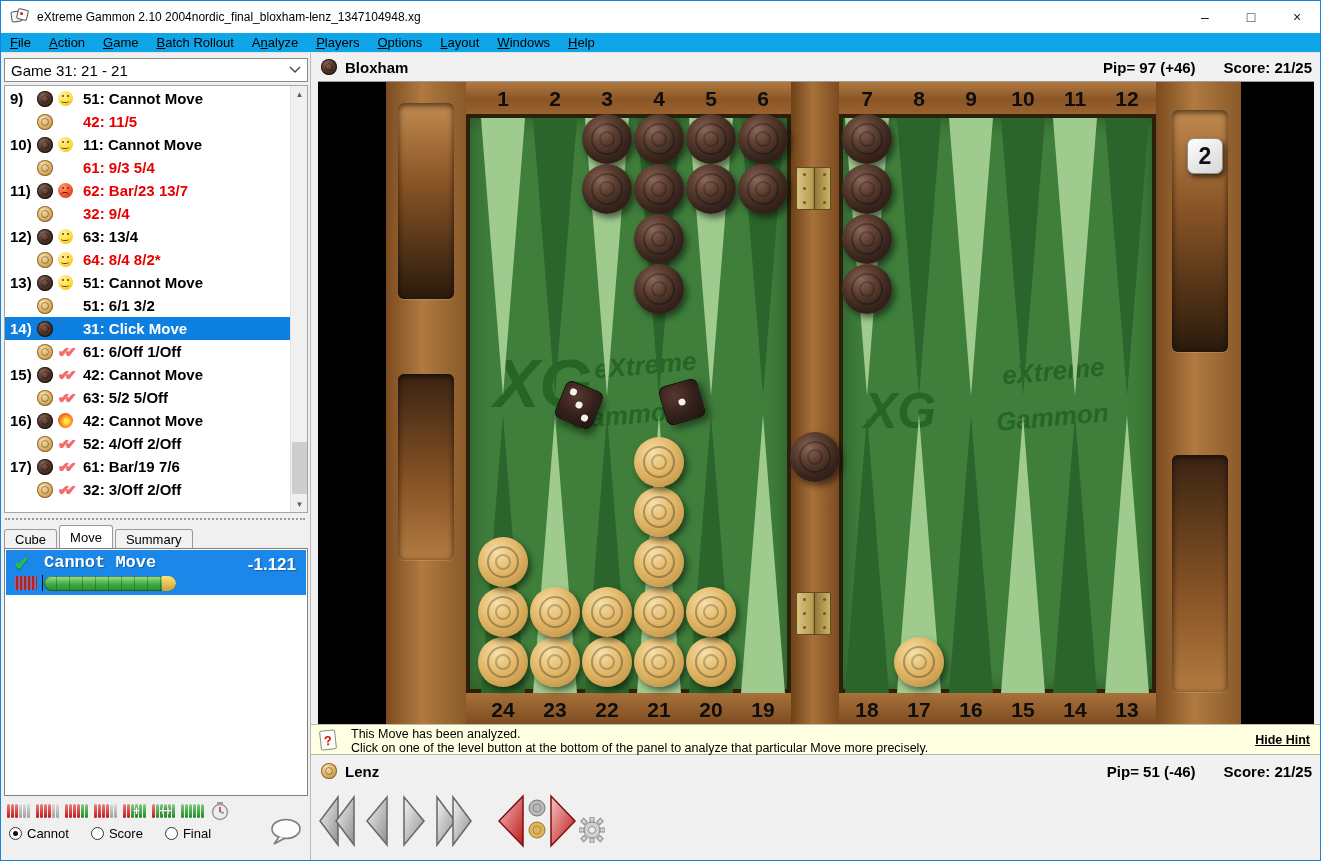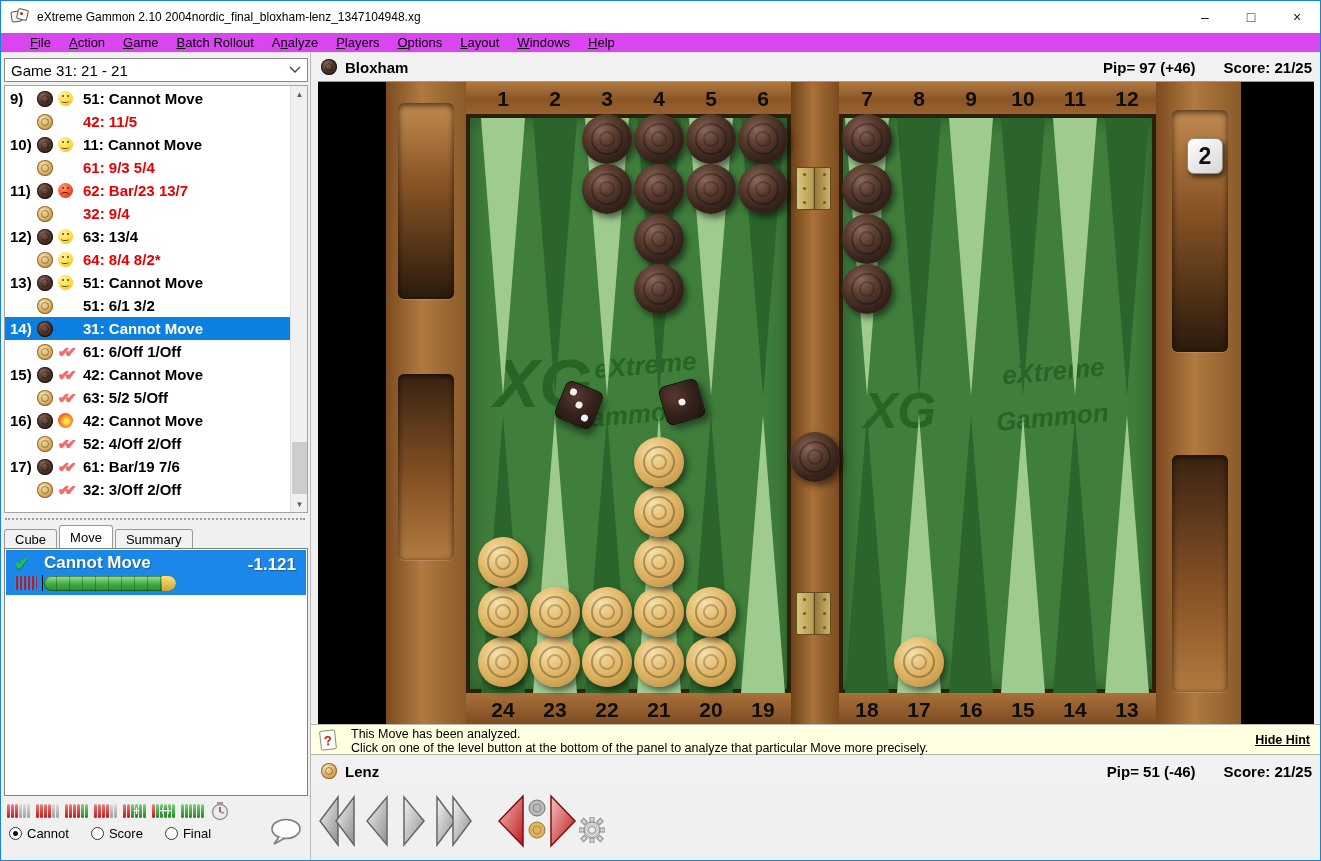--- a/index.html
+++ b/index.html
@@ -10,21 +10,21 @@
   .titlebar{position:absolute;left:0;top:0;width:100%;height:32px;background:#fff;display:flex;align-items:center;}
   .app-icon{width:18px;height:18px;margin:0 8px 0 10px;position:relative;}
   .app-icon .d1,.app-icon .d2{position:absolute;width:11px;height:11px;border:1px solid #555;background:#f5f5f0;border-radius:2px;}
   .app-icon .d1{left:0;top:3px;transform:rotate(-8deg);}
   .app-icon .d2{left:6px;top:1px;transform:rotate(14deg);background:#fffef5;}
   .app-icon .p{position:absolute;width:3px;height:3px;border-radius:50%;background:#c42222;left:9px;top:4px;}
   .title-text{font-size:12px;color:#000;}
   .win-controls{margin-left:auto;display:flex;height:100%;}
   .win-btn{width:46px;height:100%;display:flex;align-items:center;justify-content:center;font-size:14px;color:#1a1a1a;}
   
-  .menubar{position:absolute;left:0;top:32px;width:100%;height:20px;background:#d946ef;display:flex;align-items:center;border-bottom:1px solid #e3e3e3;padding-left:20px;}
+  .menubar{position:absolute;left:0;top:32px;width:100%;height:20px;background:#0ea5e9;display:flex;align-items:center;border-bottom:1px solid #e3e3e3;}
   .menu-item{font-size:13px;color:#000;padding:2px 9px;}
   .menu-item u{text-decoration:underline;}
 
   
   .left-panel{position:absolute;left:0;top:52px;width:310px;height:809px;background:#f0f0f0;border-right:1px solid #b9b9b9;}
   .game-select{position:absolute;left:3px;top:5px;width:304px;height:24px;background:#fff;border:1px solid #8a8a8a;display:flex;align-items:center;}
   .game-select .val{font-size:15px;color:#000;padding-left:6px;}
   .game-select svg{margin-left:auto;margin-right:6px;}
   .movelist{position:absolute;left:3px;top:32px;width:304px;height:428px;background:#fff;border:1px solid #a5a5a5;overflow:hidden;}
   .ml-rows{position:absolute;left:0;top:1px;width:286px;}
@@ -56,21 +56,21 @@
   .sb .thumb{position:absolute;left:1px;width:15px;top:356px;height:52px;background:#cdcdcd;}
   
   .splitter{position:absolute;left:4px;top:465px;width:300px;border-top:2px dotted #9a9a9a;}
   .tabs{position:absolute;left:3px;top:472px;height:23px;display:flex;align-items:flex-end;}
   .tab{font-size:13px;color:#000;background:#f2f2f2;border:1px solid #9a9a9a;border-bottom:none;border-radius:3px 3px 0 0;padding:2px 10px 3px;margin-right:2px;height:19px;}
   .tab.active{background:#fff;height:23px;padding-top:4px;position:relative;z-index:2;}
   
   .move-panel{position:absolute;left:3px;top:495px;width:304px;height:248px;background:#fff;border:1px solid #808080;}
   .mp-row{position:absolute;left:1px;top:1px;width:300px;height:45px;background:#1b87e8;}
   .mp-check{position:absolute;left:8px;top:2px;color:#21c24b;font-size:19px;font-weight:bold;text-shadow:0 1px 1px rgba(0,0,0,.35);}
-  .mp-move{position:absolute;left:38px;top:3px;color:#fff;font-size:17px;font-weight:bold;text-shadow:1px 1px 1px rgba(0,0,0,.3);}
+  .mp-move{position:absolute;left:38px;top:3px;color:#fff;font-size:17px;font-weight:bold;text-shadow:1px 1px 1px rgba(0,0,0,.3);font-family:Liberation Mono, monospace;}
   .mp-eq{position:absolute;right:10px;top:5px;color:#fff;font-size:17px;font-weight:bold;text-shadow:1px 1px 1px rgba(0,0,0,.3);}
   .mp-bar-red{position:absolute;left:9px;top:26px;width:22px;height:14px;background:repeating-linear-gradient(90deg,#e05050 0 1px,#b81e1e 1px 3px,rgba(0,0,0,0) 3px 4px);border-radius:2px;}
   .mp-bar-tick{position:absolute;left:36px;top:25px;width:1px;height:16px;background:#111;}
   .mp-bar-green{position:absolute;left:38px;top:26px;width:132px;height:15px;border-radius:8px;background:linear-gradient(180deg,#9fe09f,#41aa41 55%,#2d8b2d);box-shadow:inset 0 0 0 1px rgba(0,60,0,.5);overflow:hidden;}
   .mp-bar-green::before{content:"";position:absolute;inset:0;background:repeating-linear-gradient(90deg,rgba(0,0,0,0) 0 12px,rgba(0,70,0,.35) 12px 13px);}
   .mp-bar-green::after{content:"";position:absolute;right:0;top:0;width:14px;height:100%;border-radius:0 8px 8px 0;background:linear-gradient(180deg,#ffe27a,#caa23c);}
   
   .levels{position:absolute;left:6px;top:748px;display:flex;align-items:center;}
   .lvl{width:25px;height:18px;margin-right:4px;display:flex;align-items:center;position:relative;}
   .stripe{width:3px;height:14px;border-radius:1.5px;margin-right:1px;}
@@ -272,21 +272,21 @@
             </span>
             <span class="mkslot"></span>
             <span class="txt black">51: 6/1 3/2</span>
           </div>
           <div class="ml-row selected">
             <span class="pre">14)</span>
             <span class="ckslot">
               <span class="mini-ck dark"></span>
             </span>
             <span class="mkslot"></span>
-            <span class="txt black">31: Cannot Move</span>
+            <span class="txt black">31: Click Move</span>
           </div>
           <div class="ml-row">
             <span class="pre"></span>
             <span class="ckslot">
               <span class="mini-ck light"></span>
             </span>
             <span class="mkslot">
               <span class="checks">✔✔</span>
             </span>
             <span class="txt black">61: 6/Off 1/Off</span>

